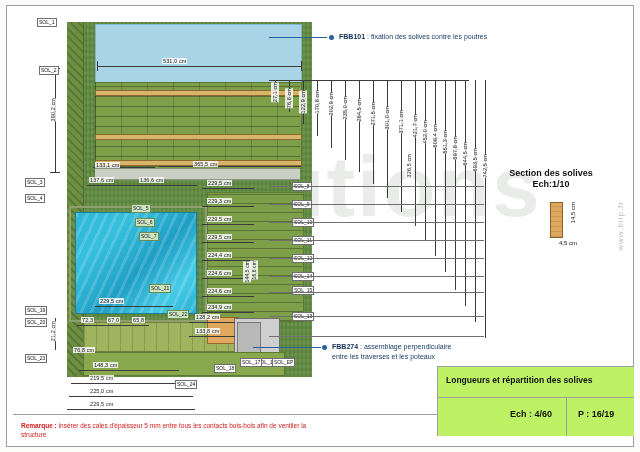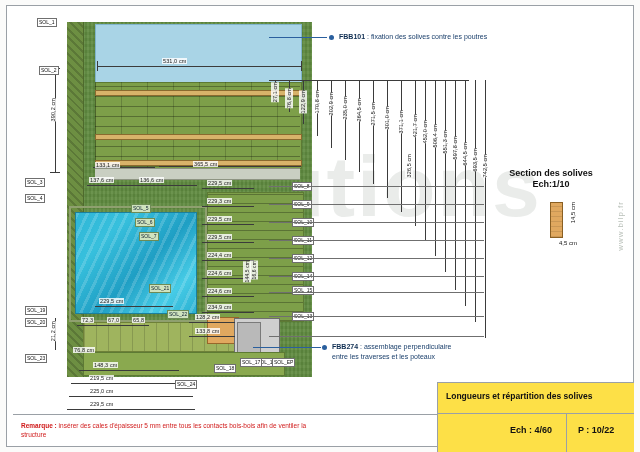--- a/index.html
+++ b/index.html
@@ -147,23 +147,23 @@
   }
   .sect-dim-v{
     position:absolute;right:57px;top:196px;font-size:6px;color:#111;
     writing-mode:vertical-rl;transform:rotate(180deg);
   }
   .sect-dim-h{
     position:absolute;right:56px;top:234px;font-size:6px;color:#111;
   }
   
   .infobox{
-    position:absolute;left:430px;top:376px;width:196px;height:69px;
+    position:absolute;left:430px;top:360px;width:196px;height:69px;
     border-left:1px solid #9aa0a6;border-top:1px solid #9aa0a6;
-    background:#fde047;
+    background:#bef264;
   }
   .infotitle{
     position:absolute;left:8px;top:8px;width:180px;
     font-size:8.5px;font-weight:bold;color:#111;
   }
   .info-sep{position:absolute;left:0;top:30px;width:196px;height:1px;background:#9aa0a6;}
   .logo{
     position:absolute;left:14px;top:36px;width:46px;height:26px;
     border:1px solid #3b3b3b;
   }
@@ -403,21 +403,21 @@
     </div>
     <div class="sect-piece"></div>
     <div class="sect-dim-v">14,5 cm</div>
     <div class="sect-dim-h">4,5 cm</div>
 
     <div class="infobox">
       <div class="infotitle">Longueurs et répartition des solives</div>
       <div class="info-sep"></div>
       <div class="info-vsep"></div>
       <div class="info-ech">Ech : 4/60</div>
-      <div class="info-p">P : 10/22</div>
+      <div class="info-p">P : 16/19</div>
     </div>
 
     <div class="remark-sep"></div>
     <div class="remark">
       <span class="kw">Remarque :</span><span class="body"> insérer des cales d'épaisseur 5 mm entre tous les contacts bois-bois afin de ventiler la</span><br>
       <span class="body">structure</span>
     </div>
 
   </div>
 </div>

